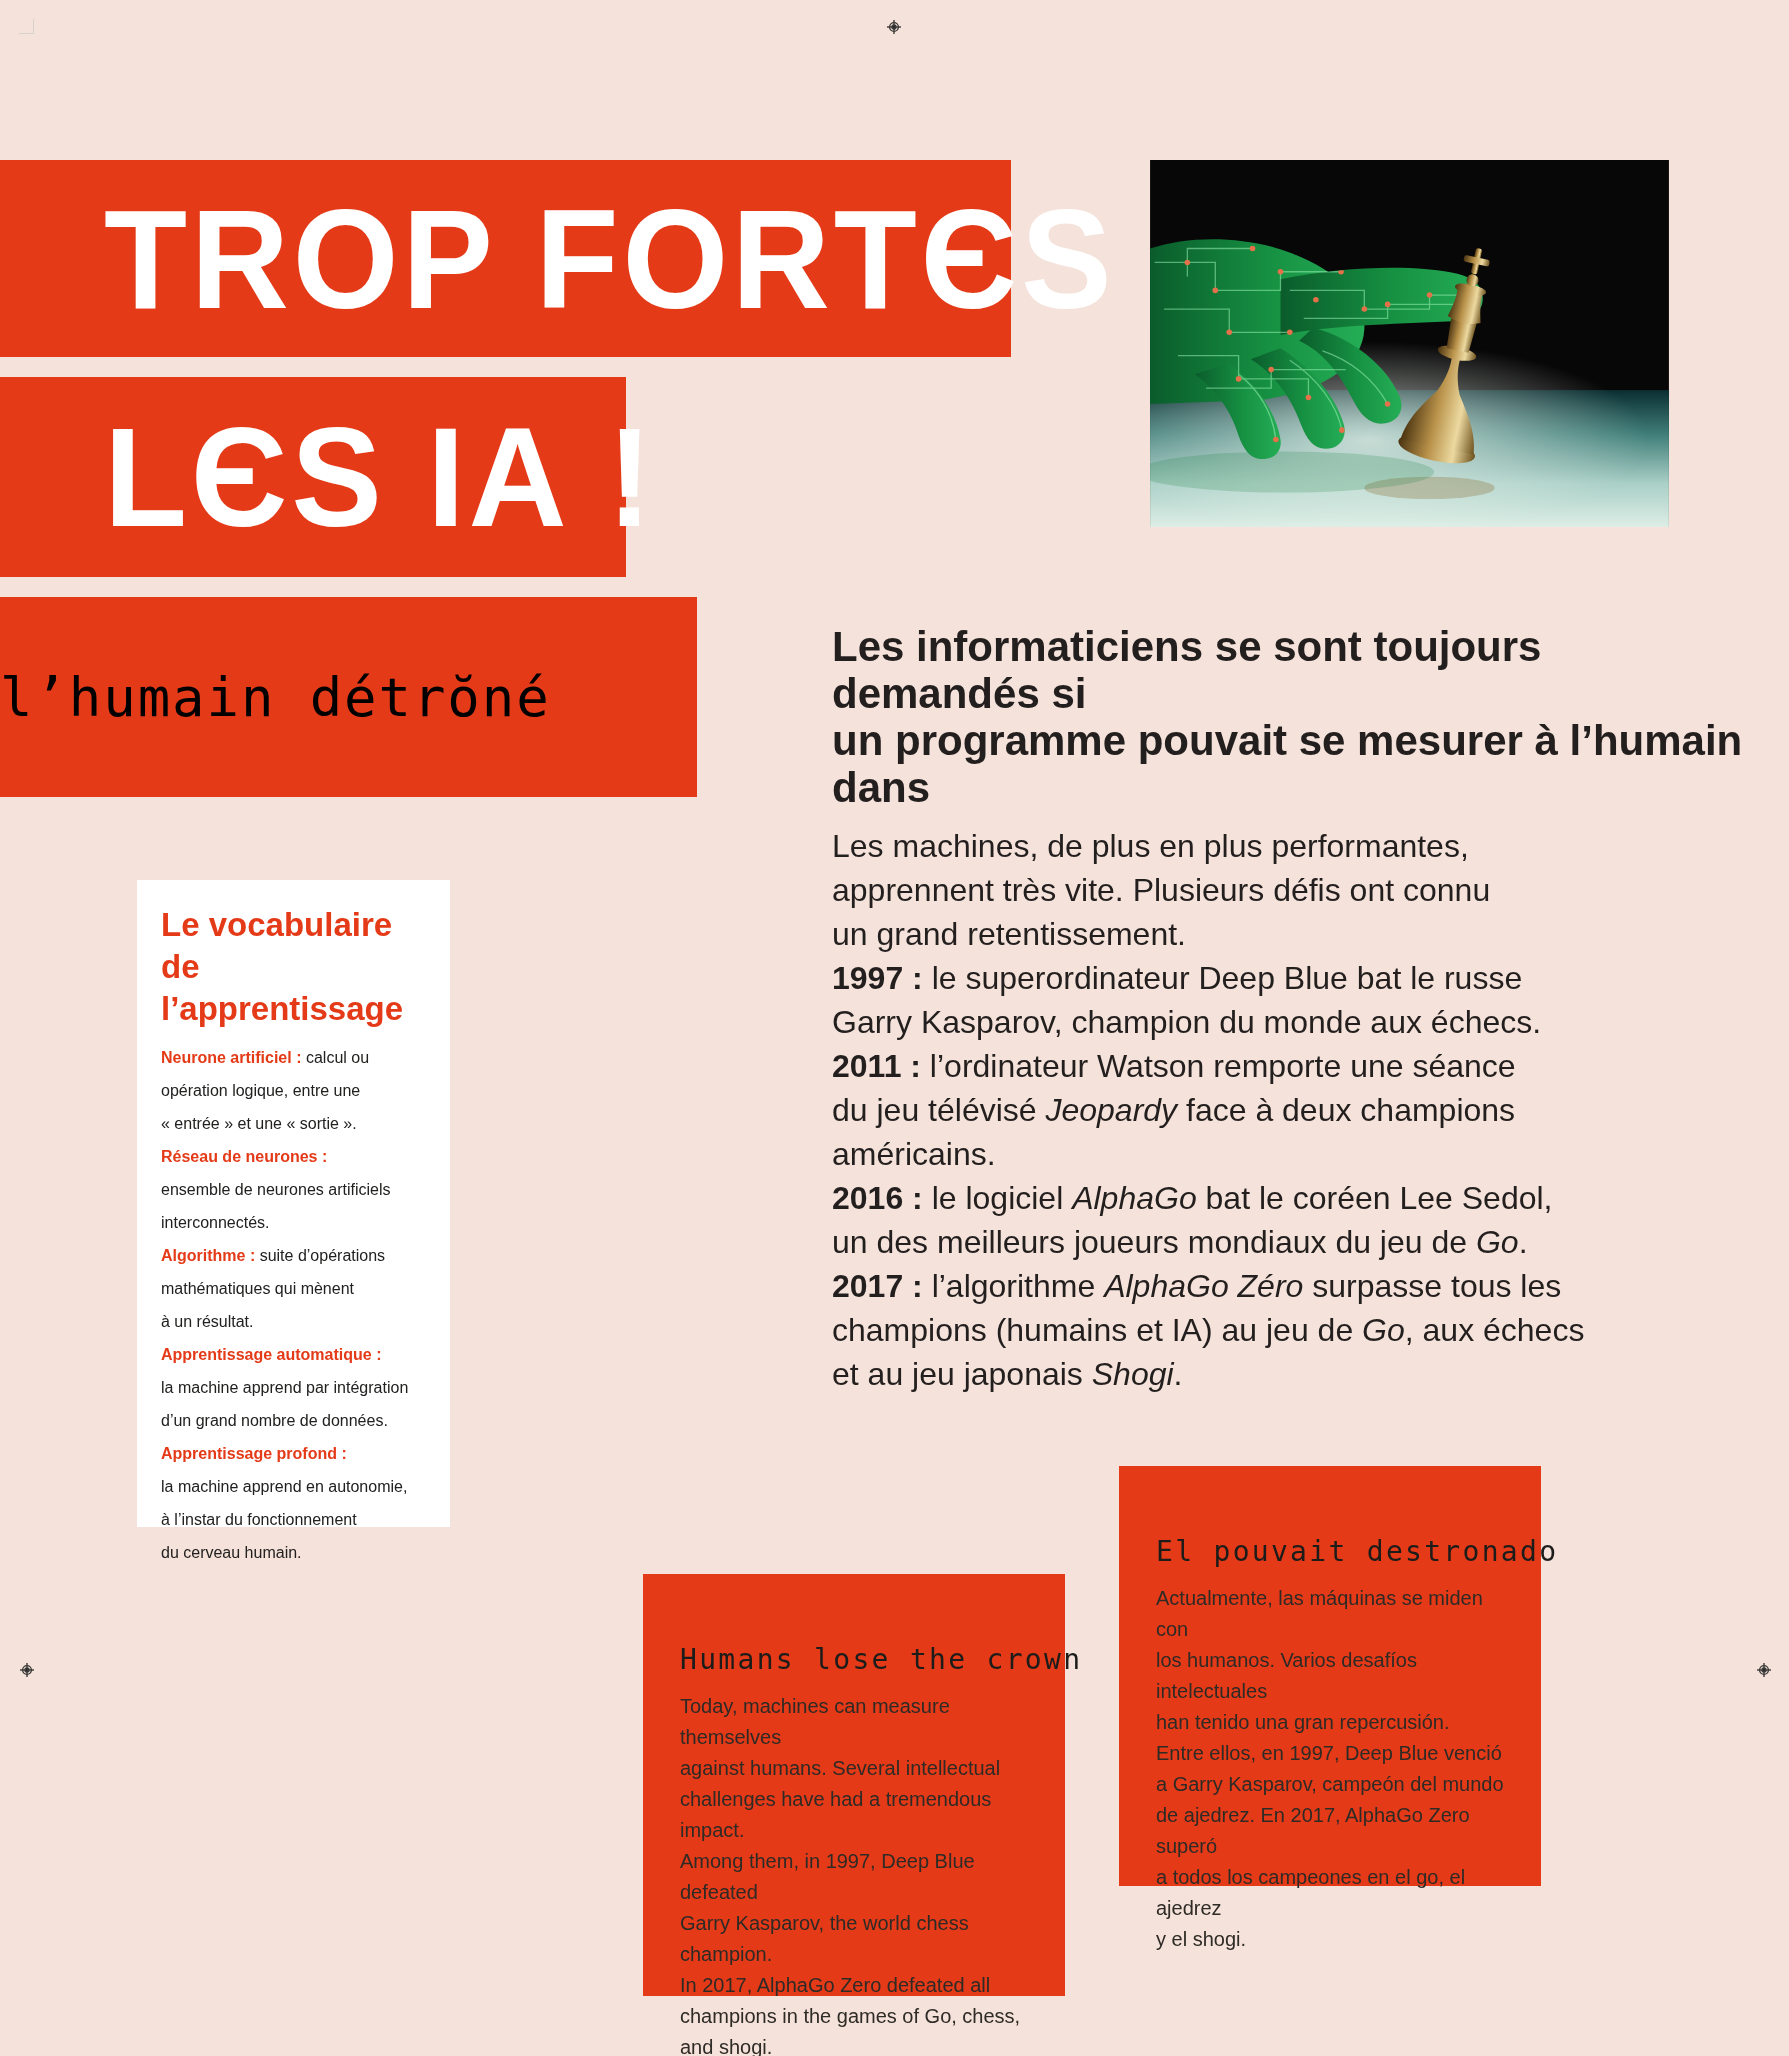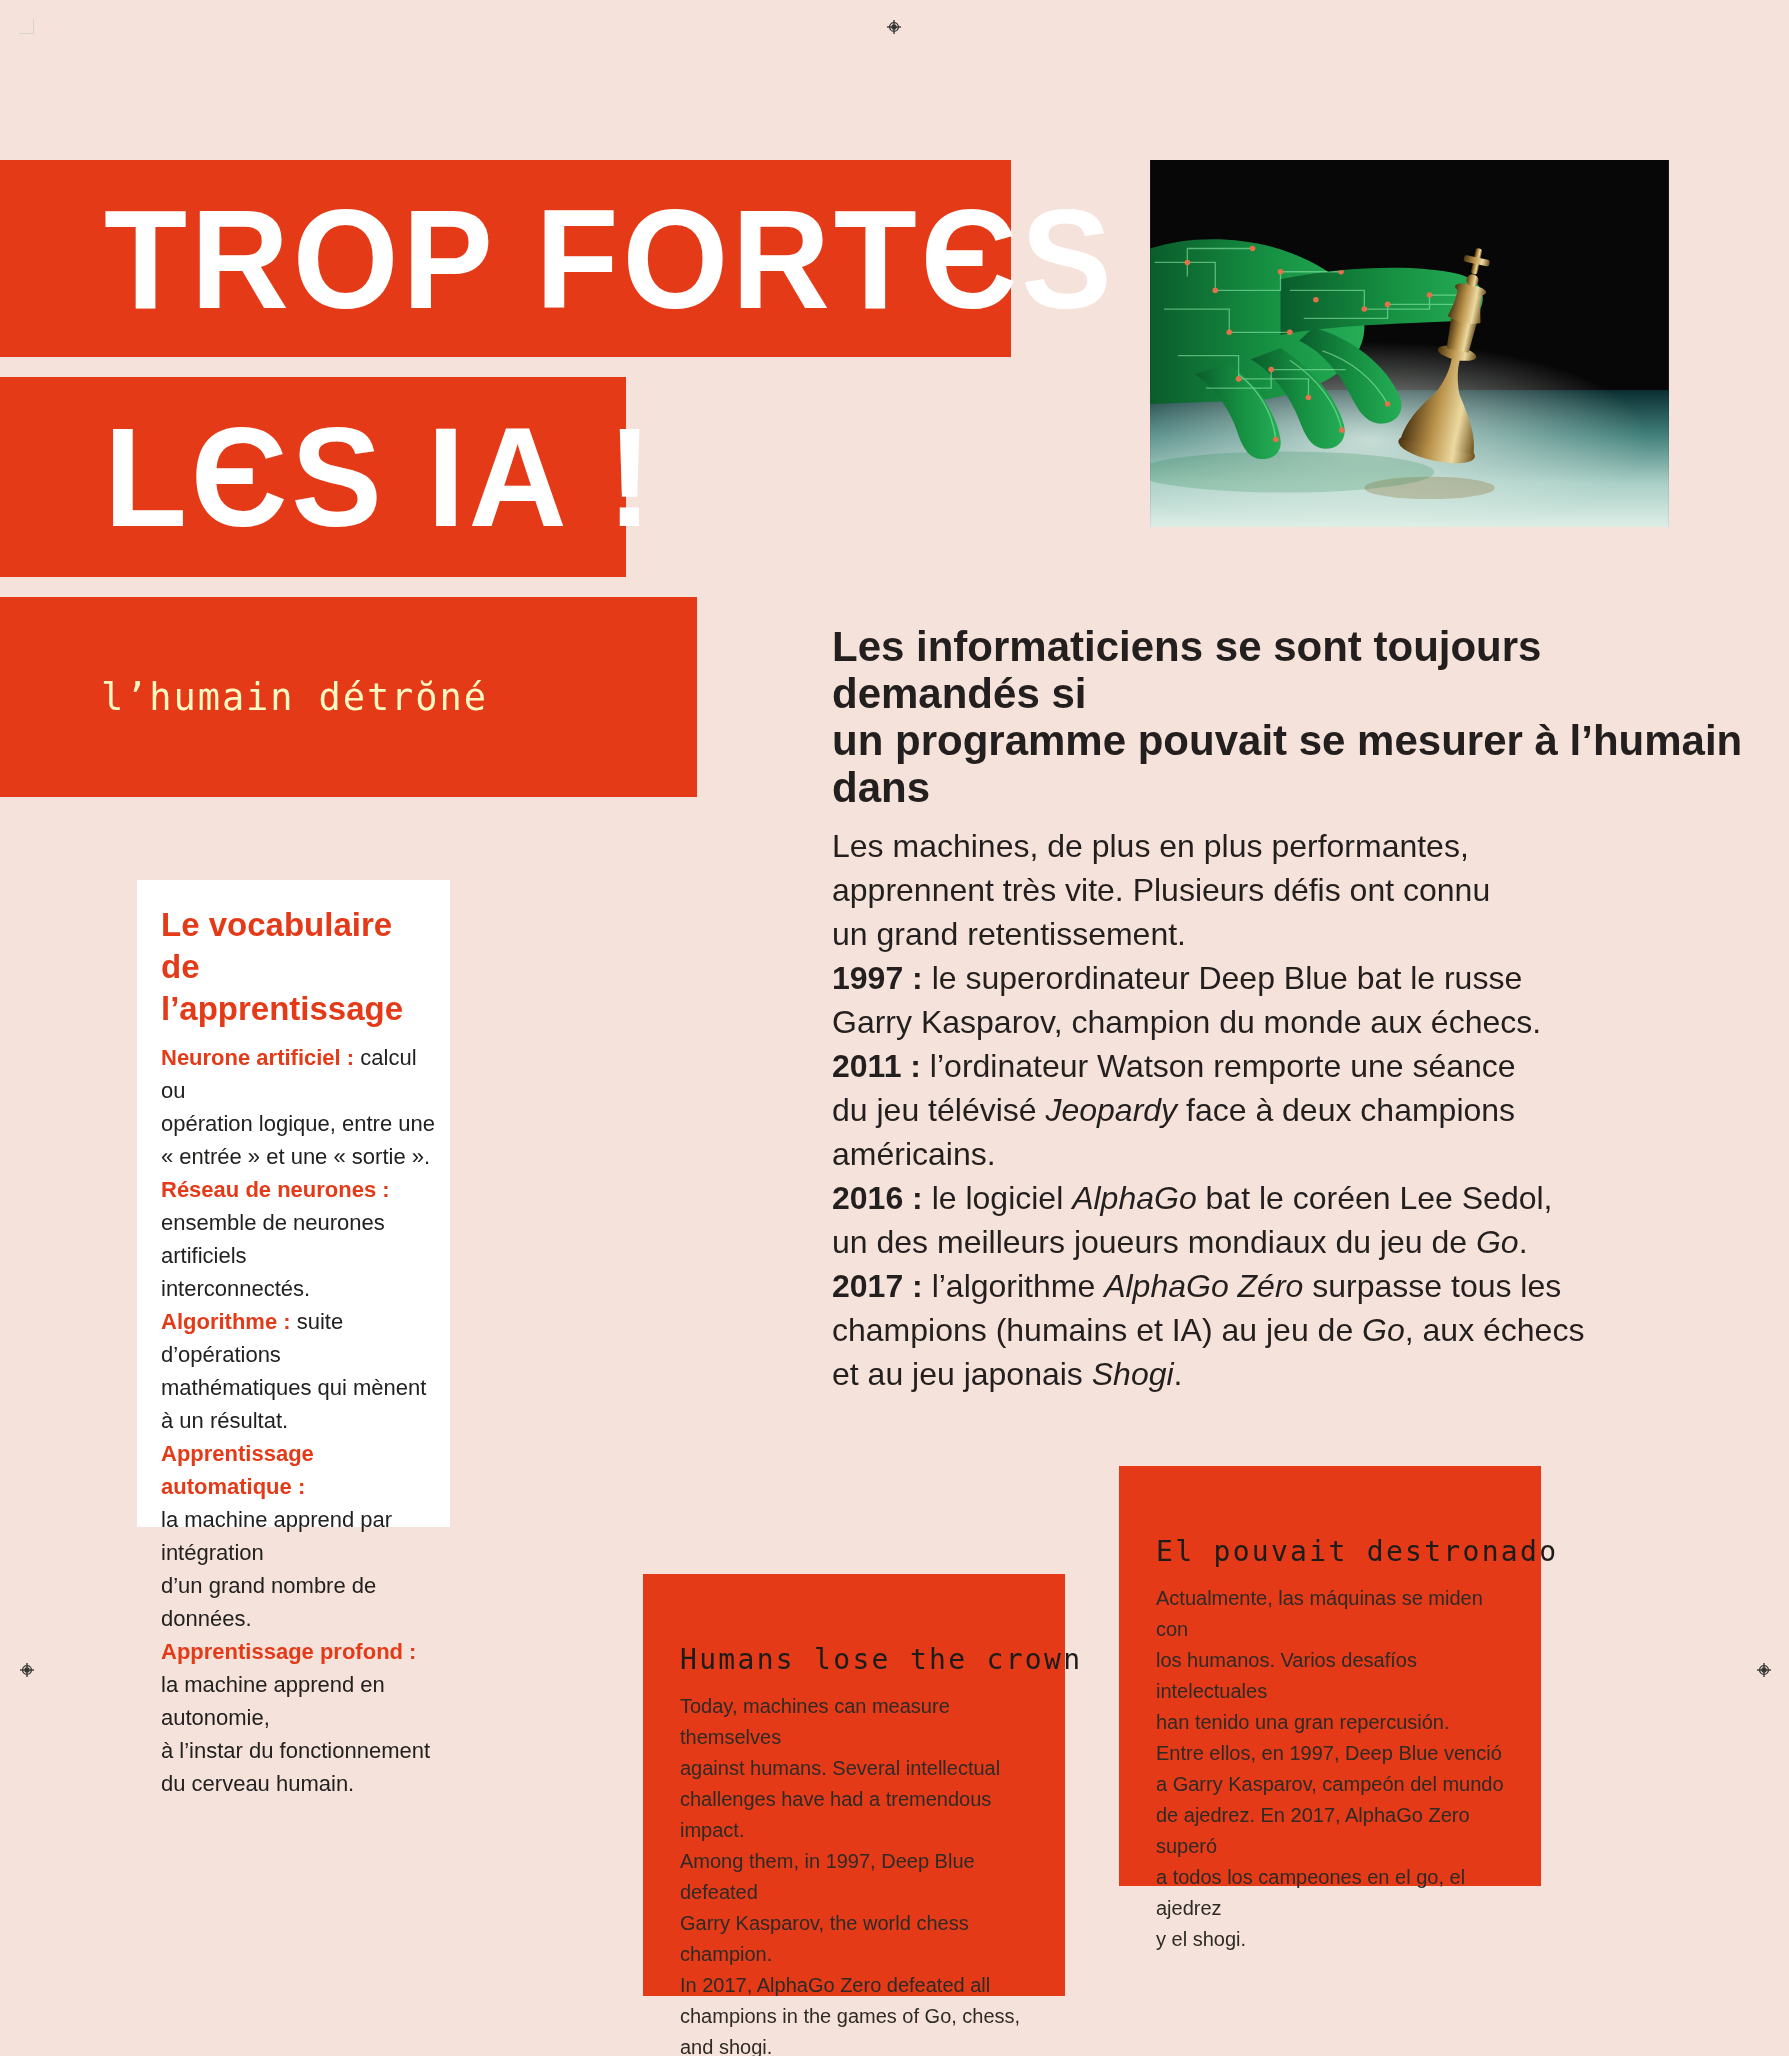--- a/index.html
+++ b/index.html
@@ -12,37 +12,37 @@
   .regmark{position:absolute;width:14px;height:14px;}
   .regmark line,.regmark circle{stroke:#3a3a38;stroke-width:1.4;}
 
   
   .band{position:absolute;left:0;background:var(--red,#e43a18);display:flex;align-items:center;}
   .band1{top:160px;width:1011px;height:197px;}
   .band2{top:377px;width:626px;height:200px;}
   .band3{top:597px;width:697px;height:200px;}
   .band-text{padding-left:104px;font-weight:800;font-size:136px;letter-spacing:3.7px;color:#fff;
              font-family:"Liberation Sans",sans-serif;transform:scaleY(1.04);white-space:nowrap;}
-  .subtitle-text{padding-left:101px;font-family:"DejaVu Sans Mono",monospace;font-weight:400;
-                 font-size:37px;letter-spacing:1.9px;color:#fef9c3;white-space:nowrap;}
+  .subtitle-text{font-family:"DejaVu Sans Mono",monospace;font-weight:400;
+                 font-size:54px;letter-spacing:1.9px;color:#000000;white-space:nowrap;}
 
   
   .photo{position:absolute;left:1150px;top:160px;width:519px;height:367px;}
 
   
   .intro{position:absolute;left:832px;top:623px;width:914px;font-size:42px;font-weight:700;
          color:var(--ink,#231f1e);line-height:47px;}
   .bodytext{position:absolute;left:832px;top:824px;width:923px;font-size:32px;font-weight:400;
             color:var(--ink,#231f1e);line-height:44px;}
 
   
   .vocab{position:absolute;left:137px;top:880px;width:313px;height:647px;background:#fff;
          box-sizing:border-box;padding:24px 15px 0 24px;}
   .vocab-title{font-size:33px;font-weight:700;color:var(--red,#e43a18);line-height:42px;margin-bottom:11.2px;}
-  .vocab-body{font-size:22px;line-height:33px;color:#222120;}
+  .vocab-body{font-size:16px;line-height:33px;color:#222120;}
 
   
   .redbox{position:absolute;background:var(--red,#e43a18);box-sizing:border-box;padding:69px 22.4px 0 37px;}
   .box-en{left:643px;top:1574px;width:422px;height:422px;}
   .box-es{left:1119px;top:1466px;width:422px;height:420px;}
   .box-title{font-family:"DejaVu Sans Mono",monospace;font-size:28px;letter-spacing:2.3px;
              color:#1c1c1a;margin-bottom:15px;white-space:nowrap;}
   .box-body{font-size:20px;line-height:31px;color:#2e2a25;}
 
   

